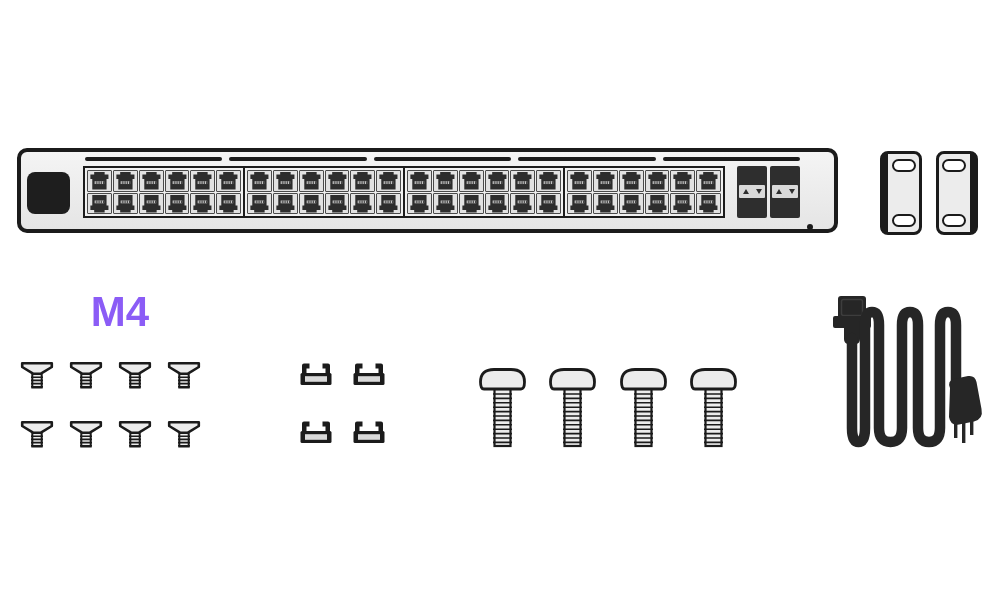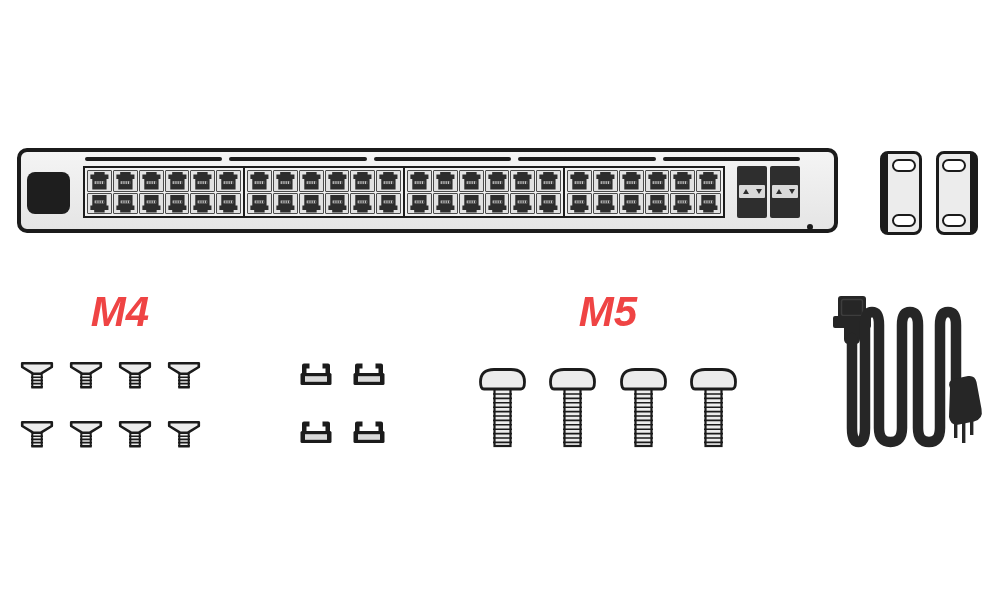--- a/index.html
+++ b/index.html
@@ -36,21 +36,21 @@
   .ear-left{left:880px;border-left-width:8px;}
   .ear-right{left:936px;border-right-width:8px;}
   .ear .slot{position:absolute;width:24px;height:13px;background:#ffffff;border:2px solid #1b1b1b;
              border-radius:7px;box-sizing:border-box;}
   .ear-left .slot{right:3px;}
   .ear-right .slot{left:3px;}
   .slot-top{top:5px;}
   .slot-bottom{bottom:5px;}
 
   
-  .hw-label{position:absolute;font-size:42px;font-weight:600;color:#ef4444;text-align:center;line-height:1;font-style:italic;}
+  .hw-label{position:absolute;font-size:42px;font-weight:600;color:#8b5cf6;text-align:center;line-height:1;}
   .m4-label{left:20px;top:291px;width:200px;}
   .m5-label{left:479px;top:291px;width:258px;}
 
   
   .m4-screws{position:absolute;left:20px;top:361px;width:181px;height:89px;
              display:flex;flex-direction:column;justify-content:space-between;}
   .m4-row{display:flex;justify-content:space-between;height:30px;}
   .cage-nuts{position:absolute;left:299px;top:362px;width:87px;height:83px;
              display:flex;flex-direction:column;justify-content:space-between;}
   .nut-row{display:flex;justify-content:space-between;height:25px;}
@@ -633,21 +633,20 @@
   <div class="ear ear-left">
     <div class="slot slot-top"></div>
     <div class="slot slot-bottom"></div>
   </div>
   <div class="ear ear-right">
     <div class="slot slot-top"></div>
     <div class="slot slot-bottom"></div>
   </div>
 
   <div class="hw-label m4-label">M4</div>
-  <div class="hw-label m5-label">M5</div>
 
   <div class="m4-screws">
       <div class="m4-row">
         <div class="screw">
           <svg width="34" height="30" viewBox="0 0 34 30">
      <path d="M12.3,12.5 h9.4 v14 h-9.4 z" fill="#ececec" stroke="#1b1b1b" stroke-width="2"></path>
      <path d="M11,16.2 h12 M11,19.4 h12 M11,22.6 h12 M11,25.8 h12" stroke="#1b1b1b" stroke-width="1.6"></path>
      <path d="M2.2,2.2 L31.8,2.2 L31.8,6 L20.5,12.8 L13.5,12.8 L2.2,6 Z" fill="#ececec" stroke="#1b1b1b" stroke-width="2.6" stroke-linejoin="round"></path>
    </svg>
         </div>

